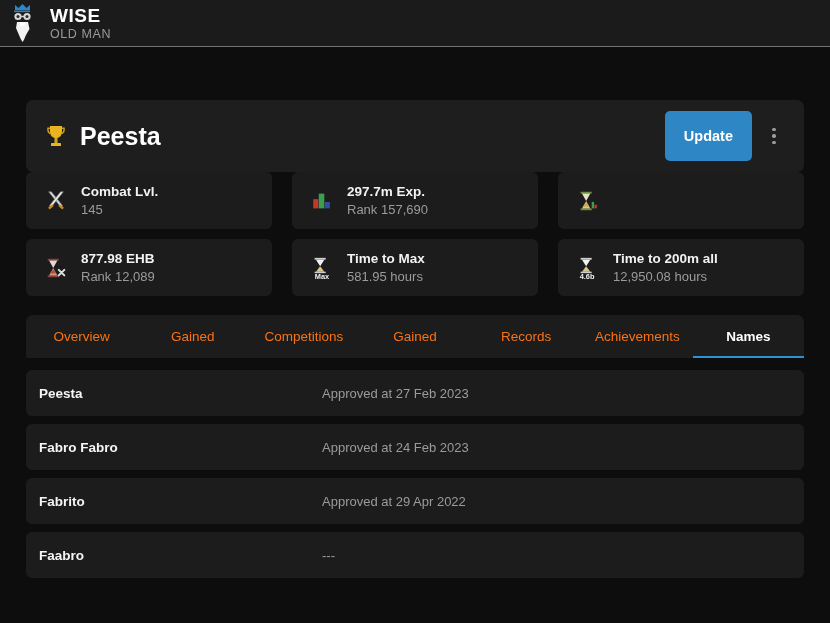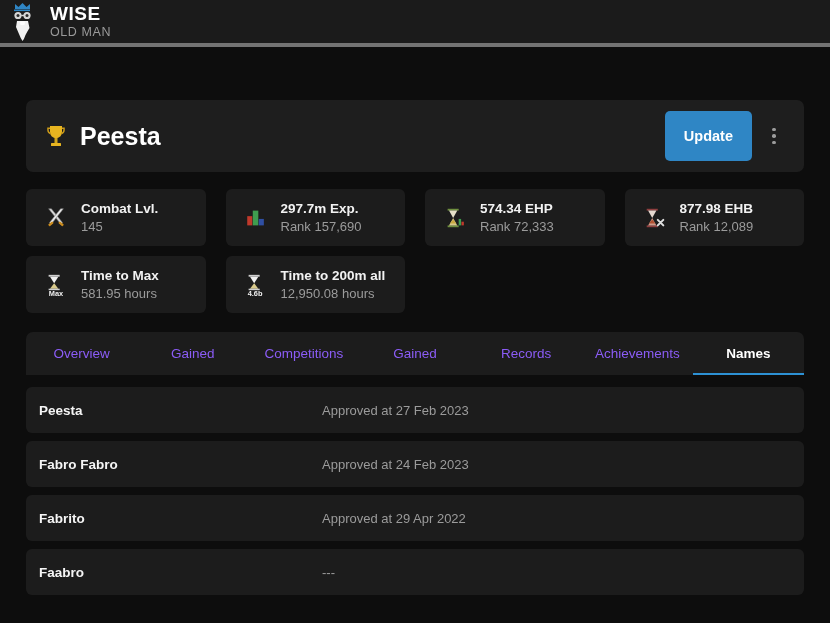--- a/index.html
+++ b/index.html
@@ -12,21 +12,21 @@
     overflow: hidden;
   }
 
   
   .navbar {
     height: 47px;
     background: #1b1b1b;
     display: flex;
     align-items: center;
     padding-left: 6px;
-    border-bottom: 4px solid #737373;
+    border-bottom: 1px solid #737373;
   }
   .brand {
     display: flex;
     align-items: center;
     gap: 10px;
   }
   .logo-mark {
     width: 34px;
     height: 40px;
     flex: 0 0 34px;
@@ -93,23 +93,22 @@
     width: 26px; height: 32px;
     display: flex; flex-direction: column;
     align-items: center; justify-content: center;
     gap: 3px;
     cursor: pointer;
   }
   .kebab i { width: 3.5px; height: 3.5px; border-radius: 50%; background: #9c9c9c; display: block; }
 
   
   .stat-grid {
-    margin-top: 17px;
     display: grid;
-    grid-template-columns: repeat(4, 1fr);
+    grid-template-columns: repeat(3, 1fr);
     gap: 10px 20px;
   }
   .stat-card {
     background: #1c1c1c;
     border-radius: 6px;
     height: 57px;
     display: flex;
     align-items: center;
     gap: 12px;
     padding: 0 15px 0 17px;
@@ -140,21 +139,21 @@
     height: 43px;
     display: flex;
     align-items: stretch;
     overflow: hidden;
   }
   .tab {
     flex: 1 1 0;
     display: flex;
     align-items: center;
     justify-content: center;
-    color: #8b5cf6;
+    color: #f97316;
     font-size: 13.5px;
     cursor: pointer;
     position: relative;
     white-space: nowrap;
   }
   .tab.active {
     color: #ffffff;
     font-weight: bold;
   }
   .tab.active::after {
@@ -273,24 +272,20 @@
         <svg viewBox="0 0 26 26" width="24" height="24" aria-hidden="true">
           <rect x="5" y="3" width="12" height="2" fill="#6f8f3f"></rect>
           <rect x="5" y="21" width="12" height="2" fill="#6f8f3f"></rect>
           <path d="M6.5 5 H15.5 L11 13 Z" fill="#e6e0c8"></path>
           <path d="M6.5 21 H15.5 L11 13 Z" fill="#d8c98a"></path>
           <path d="M7.5 19 H14.5 L11 14.5 Z" fill="#caa83f"></path>
           <rect x="17" y="14" width="2.6" height="7" fill="#3f9d4f"></rect>
           <rect x="20" y="17" width="2.6" height="4" fill="#c0392b"></rect>
         </svg>
       </span>
-      <span class="stat-text">
-        <span class="stat-title">574.34 EHP</span>
-        <span class="stat-sub">Rank 72,333</span>
-      </span>
     </div>
 
     <div class="stat-card">
       <span class="stat-icon">
         <svg viewBox="0 0 26 26" width="24" height="24" aria-hidden="true">
           <rect x="4" y="3" width="12" height="2" fill="#8f3f3f"></rect>
           <rect x="4" y="21" width="12" height="2" fill="#8f3f3f"></rect>
           <path d="M5.5 5 H14.5 L10 13 Z" fill="#e6d8d0"></path>
           <path d="M5.5 21 H14.5 L10 13 Z" fill="#cf9a8a"></path>
           <path d="M6.5 19 H13.5 L10 14.5 Z" fill="#b05030"></path>

